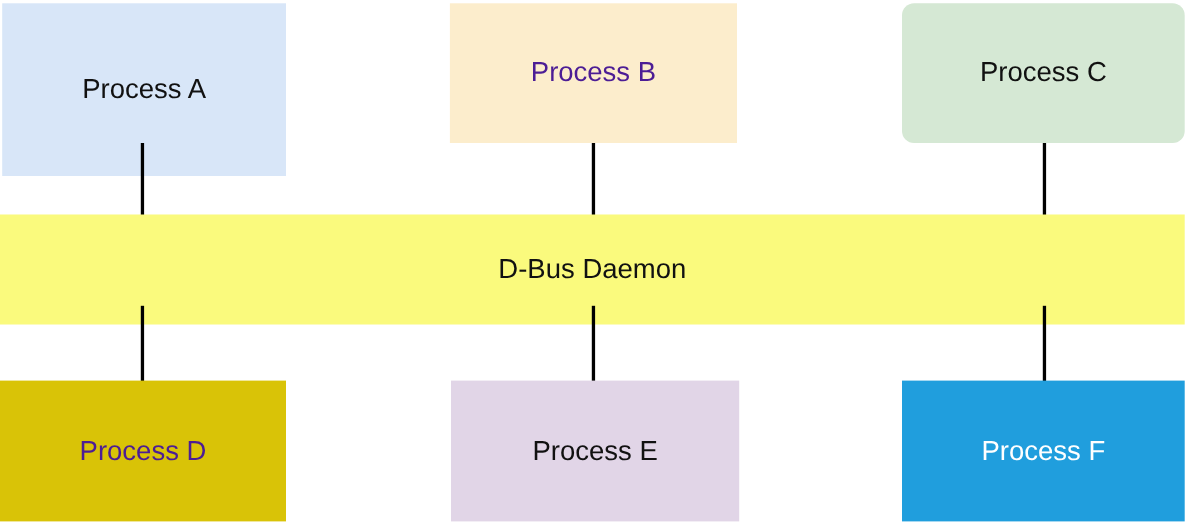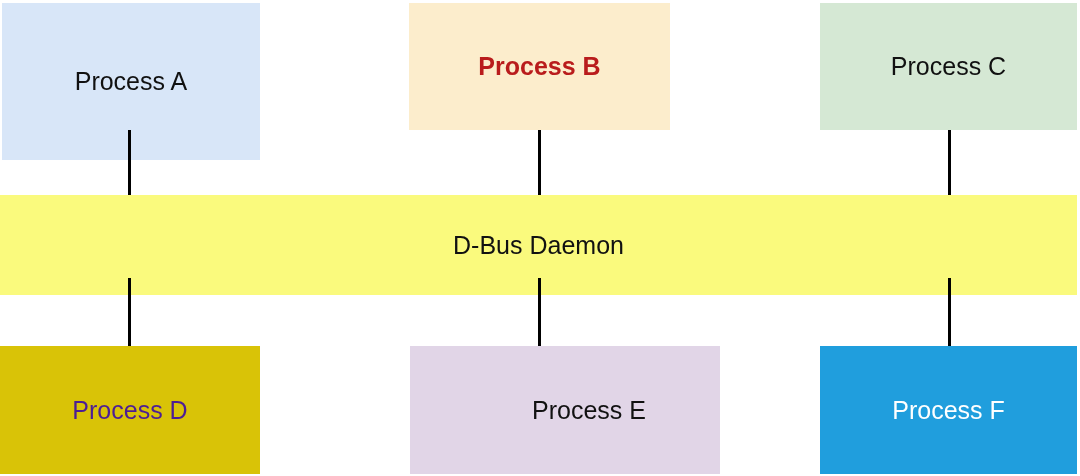--- a/index.html
+++ b/index.html
@@ -22,26 +22,26 @@
     justify-content: center;
     font-size: 25px;
     line-height: 1;
     color: #111111;
     text-align: center;
     white-space: nowrap;
   }
   
   .proc-a { left: 2px;   top: 3px; width: 258px; height: 157px; }
   .proc-b { left: 409px; top: 3px; width: 261px; height: 127px; }
-  .proc-c { left: 820px; top: 3px; width: 257px; height: 127px; }
+  .proc-c { left: 820px; top: 3px; width: 257px; height: 127px; border-radius: 11px; }
   
   .bus    { left: 0px;   top: 195px; width: 1077px; height: 100px; }
   
   .proc-d { left: 0px;   top: 346px; width: 260px; height: 128px; }
-  .proc-e { left: 410px; top: 346px; width: 262px; height: 128px; padding-left: 48px; }
+  .proc-e { left: 410px; top: 346px; width: 262px; height: 128px; }
   .proc-f { left: 820px; top: 346px; width: 257px; height: 128px; }
   
   .connector {
     position: absolute;
     width: 3px;
     background: #000000;
   }
   .c-top    { top: 130px; height: 66px; }
   .c-bottom { top: 278px; height: 69px; }
   .c-left   { left: 128px; }
@@ -49,21 +49,21 @@
   .c-right  { left: 948px; }
 </style>
 </head>
 <body>
 
 <div class="diagram">
 
   <div class="node proc-a" style="background-color: rgb(216, 230, 248); color: rgb(17, 17, 17);">
     <span>Process A</span>
   </div>
-  <div class="node proc-b" style="background-color: rgb(252, 237, 204); color: #b91c1c; font-weight: bold;">
+  <div class="node proc-b" style="background-color: rgb(252, 237, 204); color: #4c1d95;">
     <span>Process B</span>
   </div>
   <div class="node proc-c" style="background-color: rgb(213, 232, 212); color: rgb(17, 17, 17);">
     <span>Process C</span>
   </div>
 
   <div class="connector c-top c-left" style="background-color: rgb(0, 0, 0);"></div>
   <div class="connector c-top c-mid" style="background-color: rgb(0, 0, 0);"></div>
   <div class="connector c-top c-right" style="background-color: rgb(0, 0, 0);"></div>
 

